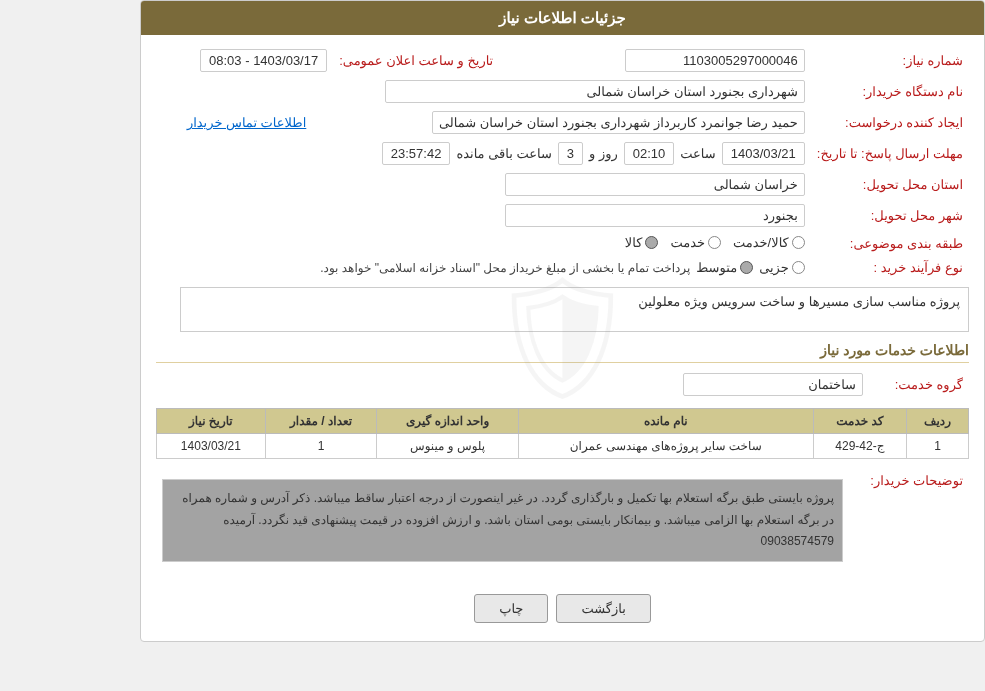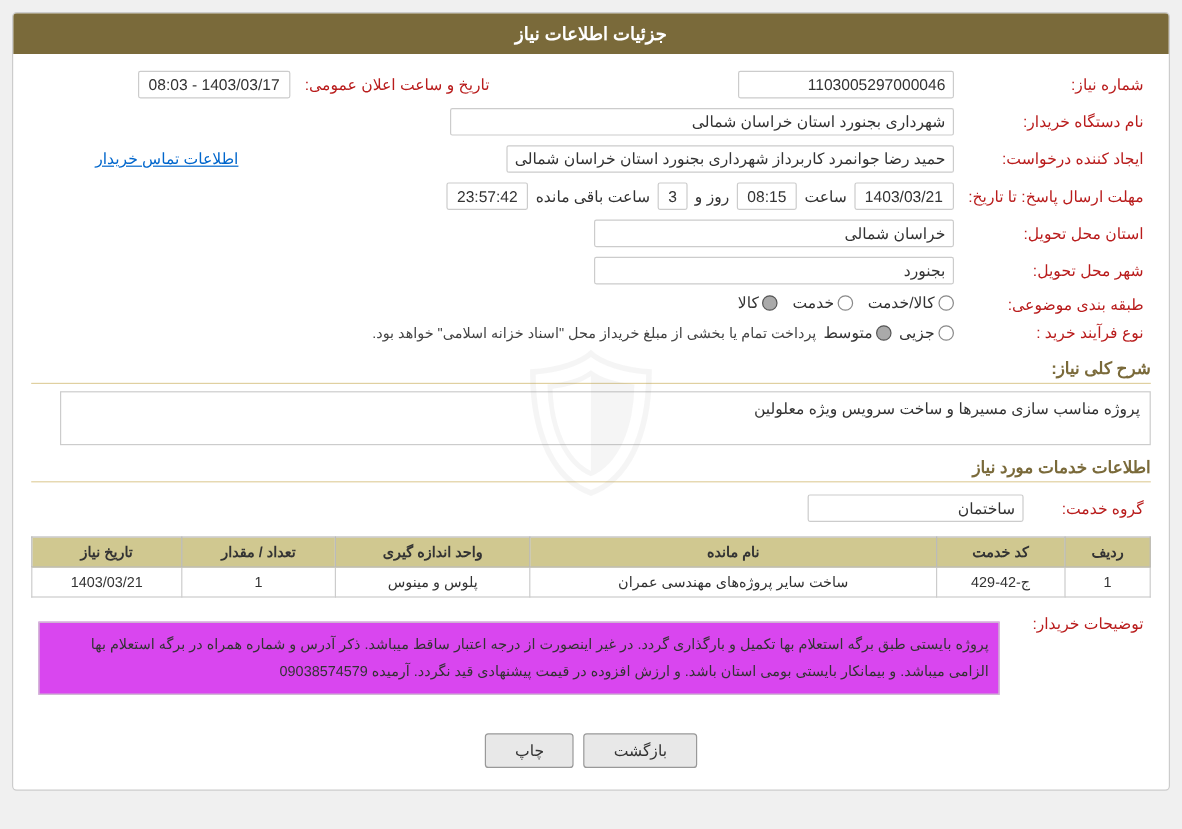--- a/index.html
+++ b/index.html
@@ -4,24 +4,24 @@
   <style>
     * { box-sizing: border-box; margin: 0; padding: 0; }
     body {
       font-family: Tahoma, Arial, sans-serif;
       background: #f0f0f0;
       direction: rtl;
       font-size: 13px;
       color: #333;
     }
     .page-container {
-      width: 985px;
+      width: 845px;
       min-height: 691px;
       background: #f0f0f0;
-      padding: 10px;
+      padding: 0;
     }
     .main-card {
       background: #fff;
       border: 1px solid #ccc;
       border-radius: 4px;
       overflow: hidden;
     }
     .card-header {
       background: #7a6a3a;
       color: #fff;
@@ -126,21 +126,21 @@
     .services-table td {
       border: 1px solid #ccc;
       padding: 5px 8px;
       text-align: center;
     }
     .services-table tr:nth-child(even) td {
       background: #f9f9f9;
     }
     .buyer-notes {
       border: 1px solid #ccc;
-      background: #d946ef;
+      background: #a3a3a3;
       padding: 8px;
       margin: 8px 0;
       font-size: 12px;
       line-height: 1.8;
       text-align: right;
       direction: rtl;
     }
     .footer-buttons {
       text-align: center;
       padding: 12px 0 8px 0;
@@ -229,21 +229,21 @@
             <span class="link-text">اطلاعات تماس خریدار</span>
           </td>
         </tr>
 
         <tr>
           <td class="label-cell">مهلت ارسال پاسخ: تا تاریخ:</td>
           <td class="value-cell" colspan="3">
             <div class="row-flex">
               <span class="date-box">1403/03/21</span>
               <span>ساعت</span>
-              <span class="date-box">08:15</span>
+              <span class="date-box">02:10</span>
               <span>روز و</span>
               <span class="date-box">3</span>
               <span>ساعت باقی مانده</span>
               <span class="date-box">23:57:42</span>
             </div>
           </td>
         </tr>
 
         <tr>
           <td class="label-cell">استان محل تحویل:</td>
@@ -292,21 +292,20 @@
                 <span>متوسط</span>
               </div>
               <span style="font-size:12px; color:#444;">پرداخت تمام یا بخشی از مبلغ خریداز محل "اسناد خزانه اسلامی" خواهد بود.</span>
             </div>
           </td>
         </tr>
       </tbody>
         </table>
 
       <div style="margin: 8px 0;">
-        <div class="section-title">شرح کلی نیاز:</div>
         <div style="border:1px solid #ccc; padding:6px 8px; background:#fff; min-height:45px; text-align:right;margin-left:24px;">
           <span>پروژه مناسب سازی مسیرها و ساخت سرویس ویژه معلولین</span>
         </div>
       </div>
 
       <div class="section-title">اطلاعات خدمات مورد نیاز</div>
 
       <table class="info-table" style="margin-bottom:4px;">
         <tbody>
             <tr>

